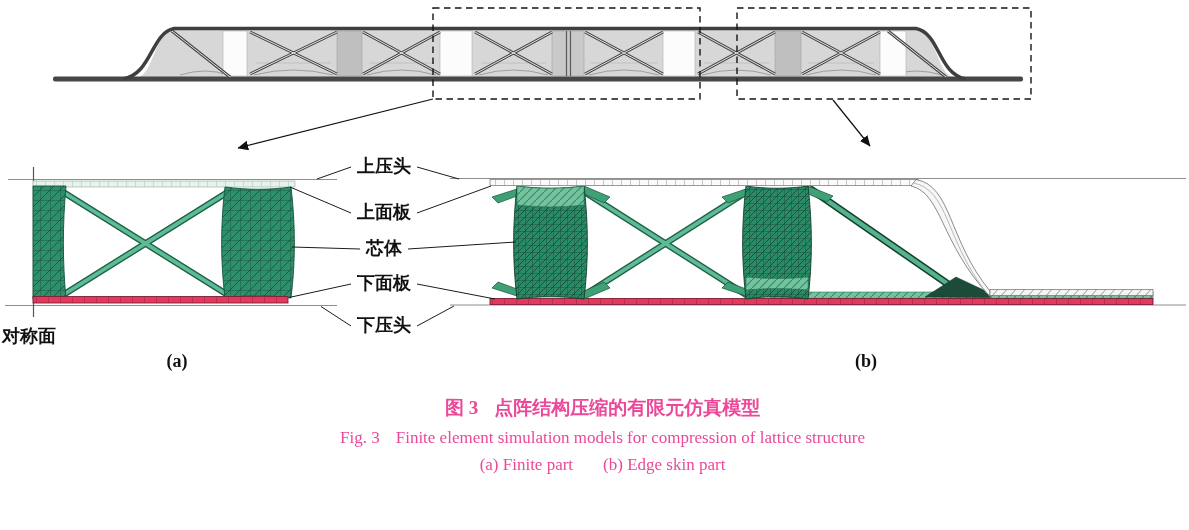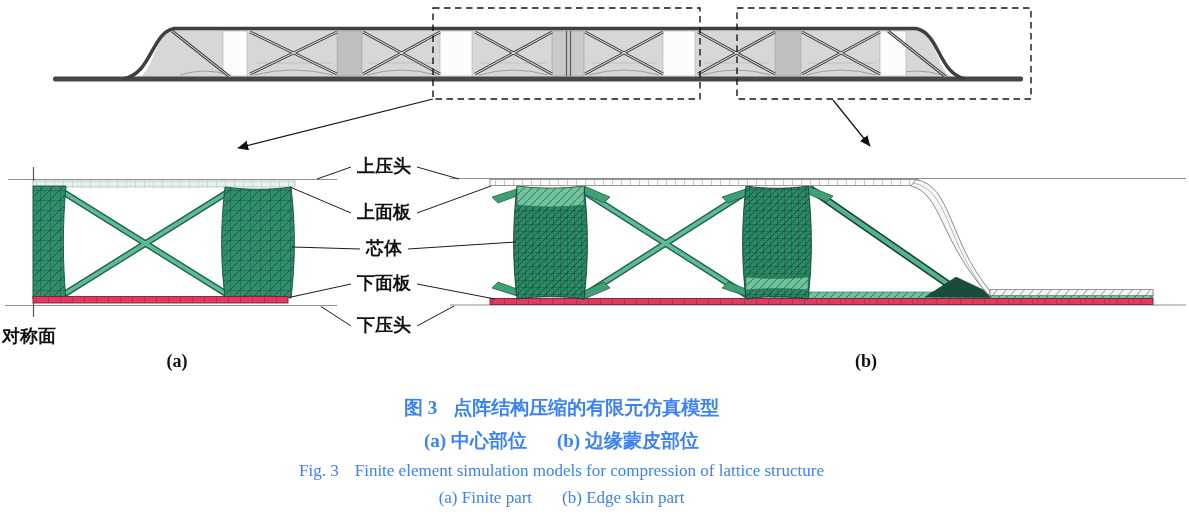--- a/index.html
+++ b/index.html
@@ -1,27 +1,27 @@
 <!DOCTYPE html>
 <html><head>
 <meta charset="utf-8">
 <style>
   html,body{margin:0;padding:0;background:#ffffff;}
   #page{position:relative;width:1189px;height:530px;background:#ffffff;overflow:hidden;
-        font-family:"Liberation Serif","DejaVu Serif",serif;color:#3b82f6;}
+        font-family:"Liberation Serif","DejaVu Serif",serif;color:#ec4899;}
   #fig-svg{display:block;}
   .press-line{stroke:#8f8f8f;stroke-width:1.2;}
   .leader{stroke:#1c1c1c;stroke-width:1;fill:none;}
   .part-label{font-family:"Liberation Serif","DejaVu Serif",serif;font-size:18px;font-weight:600;fill:#111;}
   .sub-label{font-family:"Liberation Serif","DejaVu Serif",serif;font-size:18px;font-weight:700;fill:#111;}
   .strut-dark{stroke:#1D6148;stroke-width:6.5;stroke-linecap:round;fill:none;}
   .strut-lite{stroke:#5FBB95;stroke-width:3.8;stroke-linecap:round;fill:none;}
   .xdark{stroke:#454545;stroke-width:3;fill:none;}
   .xlite{stroke:#e6e6e6;stroke-width:1;fill:none;}
-  .captions{position:absolute;left:0;top:388px;width:1123px;text-align:center;}
+  .captions{position:absolute;left:12px;top:388px;width:1123px;text-align:center;padding-left:29px;}
   .cap{margin:7px 0;}
   .cap.zh{font-size:19px;font-weight:600;}
   .cap.en{font-size:17px;font-family:Liberation Serif, serif;}
   .sp{margin-left:16px;}
   .sp2{margin-left:30px;}
 </style>
 </head>
 <body>
 
 <div id="page">
@@ -222,23 +222,20 @@
     <text class="part-label" x="2" y="342" text-anchor="start">对称面</text>
     <text class="sub-label" x="177" y="367" text-anchor="middle">(a)</text>
     <text class="sub-label" x="866" y="367" text-anchor="middle">(b)</text>
   </g>
 </svg>
 
   <div class="captions">
     <div class="cap zh">
       <span>图 3</span><span class="sp">点阵结构压缩的有限元仿真模型</span>
     </div>
-    <div class="cap zh">
-      <span>(a) 中心部位</span><span class="sp2">(b) 边缘蒙皮部位</span>
-    </div>
     <div class="cap en">
       <span>Fig. 3</span><span class="sp">Finite element simulation models for compression of lattice structure</span>
     </div>
     <div class="cap en">
       <span>(a) Finite part</span><span class="sp2">(b) Edge skin part</span>
     </div>
   </div>
 
 </div>
 

